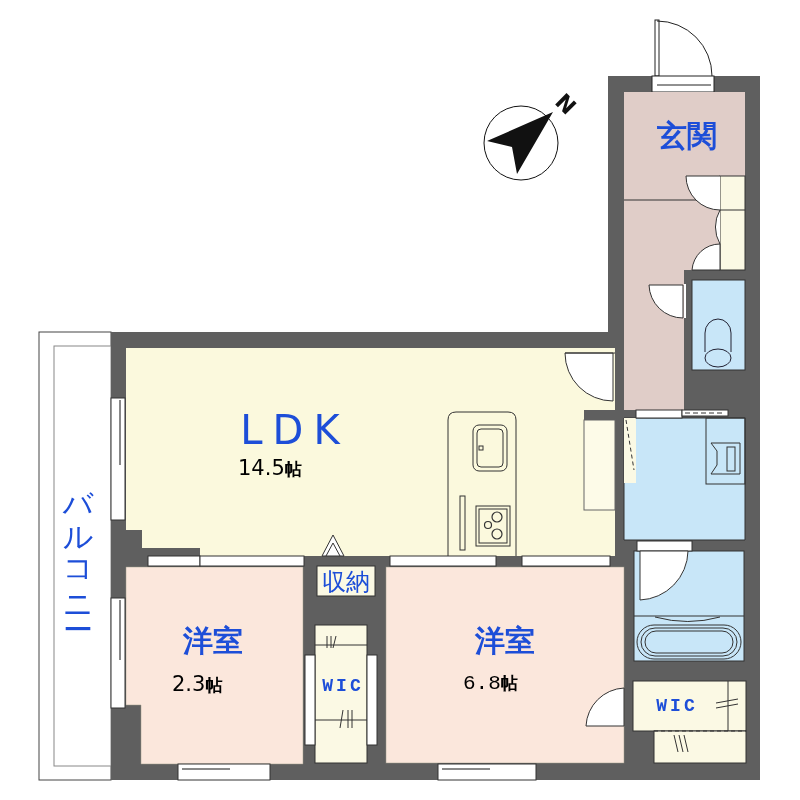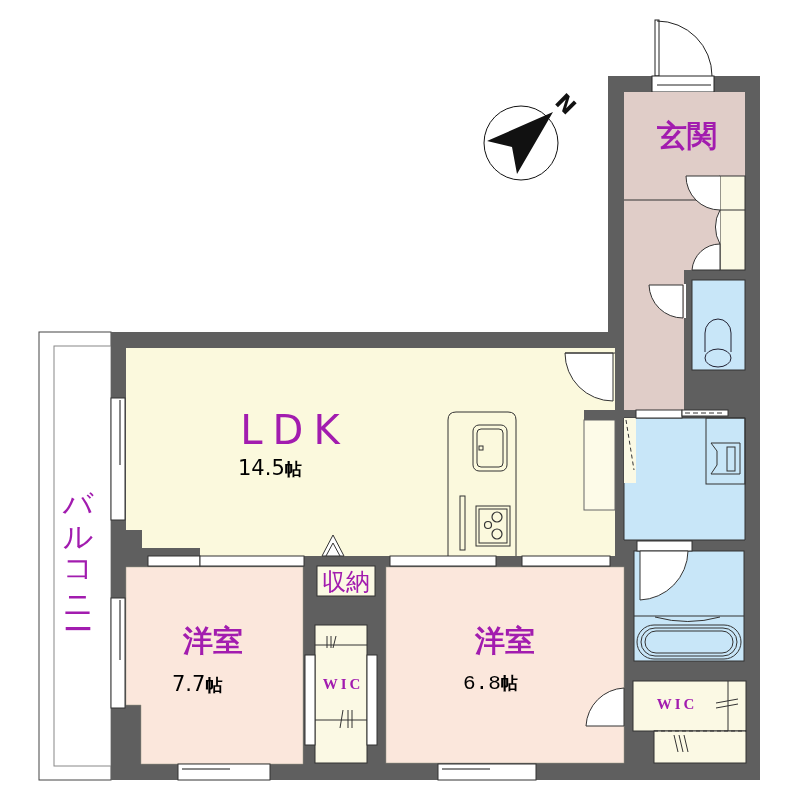--- a/index.html
+++ b/index.html
@@ -1,23 +1,23 @@
 <!DOCTYPE html>
 <html><head>
   <meta charset="utf-8">
   <style>
     html, body { margin: 0; padding: 0; background: #ffffff; }
     body { width: 800px; height: 800px; position: relative; overflow: hidden; font-family: "DejaVu Sans", sans-serif; }
     #plan { position: absolute; left: 0; top: 0; }
-    .lbl { position: absolute; color: #a21caf; font-family: "DejaVu Sans", sans-serif; text-align: center; line-height: 1; white-space: nowrap; }
+    .lbl { position: absolute; color: #1d4ed8; font-family: "DejaVu Sans", sans-serif; text-align: center; line-height: 1; white-space: nowrap; }
     .big { font-size: 30px; font-weight: bold; }
     .num { font-size: 21px; font-weight: normal; }
     .unit { font-size: 17px; font-weight: bold; }
     .ldk { font-size: 40px; letter-spacing: 10px; font-weight: normal; }
-    .wic { font-family: Liberation Serif, serif; font-size: 15px; font-weight: bold; letter-spacing: 3px; }
+    .wic { font-family: Liberation Mono, monospace; font-size: 18px; font-weight: bold; letter-spacing: 3px; }
     .small { font-size: 24px; font-weight: normal; }
     .vert { writing-mode: vertical-rl; font-size: 30px; font-weight: normal; letter-spacing: 2px; }
   </style>
 </head>
 <body>
 
 <svg id="plan" width="800" height="800" viewBox="0 0 800 800" xmlns="http://www.w3.org/2000/svg">
 
   <g>
     <rect x="39" y="332" width="72" height="448" fill="#ffffff" stroke="#444" stroke-width="1"></rect>
@@ -181,21 +181,21 @@
 
 <div style="position:absolute; left:230px; top:410px; width:130px; text-align:center;">
   <div class="lbl ldk" style="position:static;">LDK</div>
 </div>
 <div style="position:absolute; left:238px; top:456px; white-space:nowrap;">
   <span class="num">14.5</span><span class="unit">帖</span>
 </div>
 
 <div class="lbl big" style="left:168px; top:626px; width:90px;">洋室</div>
 <div style="position:absolute; left:172px; top:672px; white-space:nowrap;">
-  <span class="num">7.7</span><span class="unit">帖</span>
+  <span class="num">2.3</span><span class="unit">帖</span>
 </div>
 
 <div class="lbl big" style="left:460px; top:626px; width:90px;">洋室</div>
 <div style="position:absolute; left:463px; top:672px; white-space:nowrap;font-family:Liberation Mono, monospace;">
   <span class="num">6.8</span><span class="unit">帖</span>
 </div>
 
 <div class="lbl small" style="left:318px; top:570px; width:56px;">収納</div>
 <div class="lbl wic" style="left:318px; top:677px; width:50px;">WIC</div>
 <div class="lbl wic" style="left:652px; top:697px; width:50px;">WIC</div>

